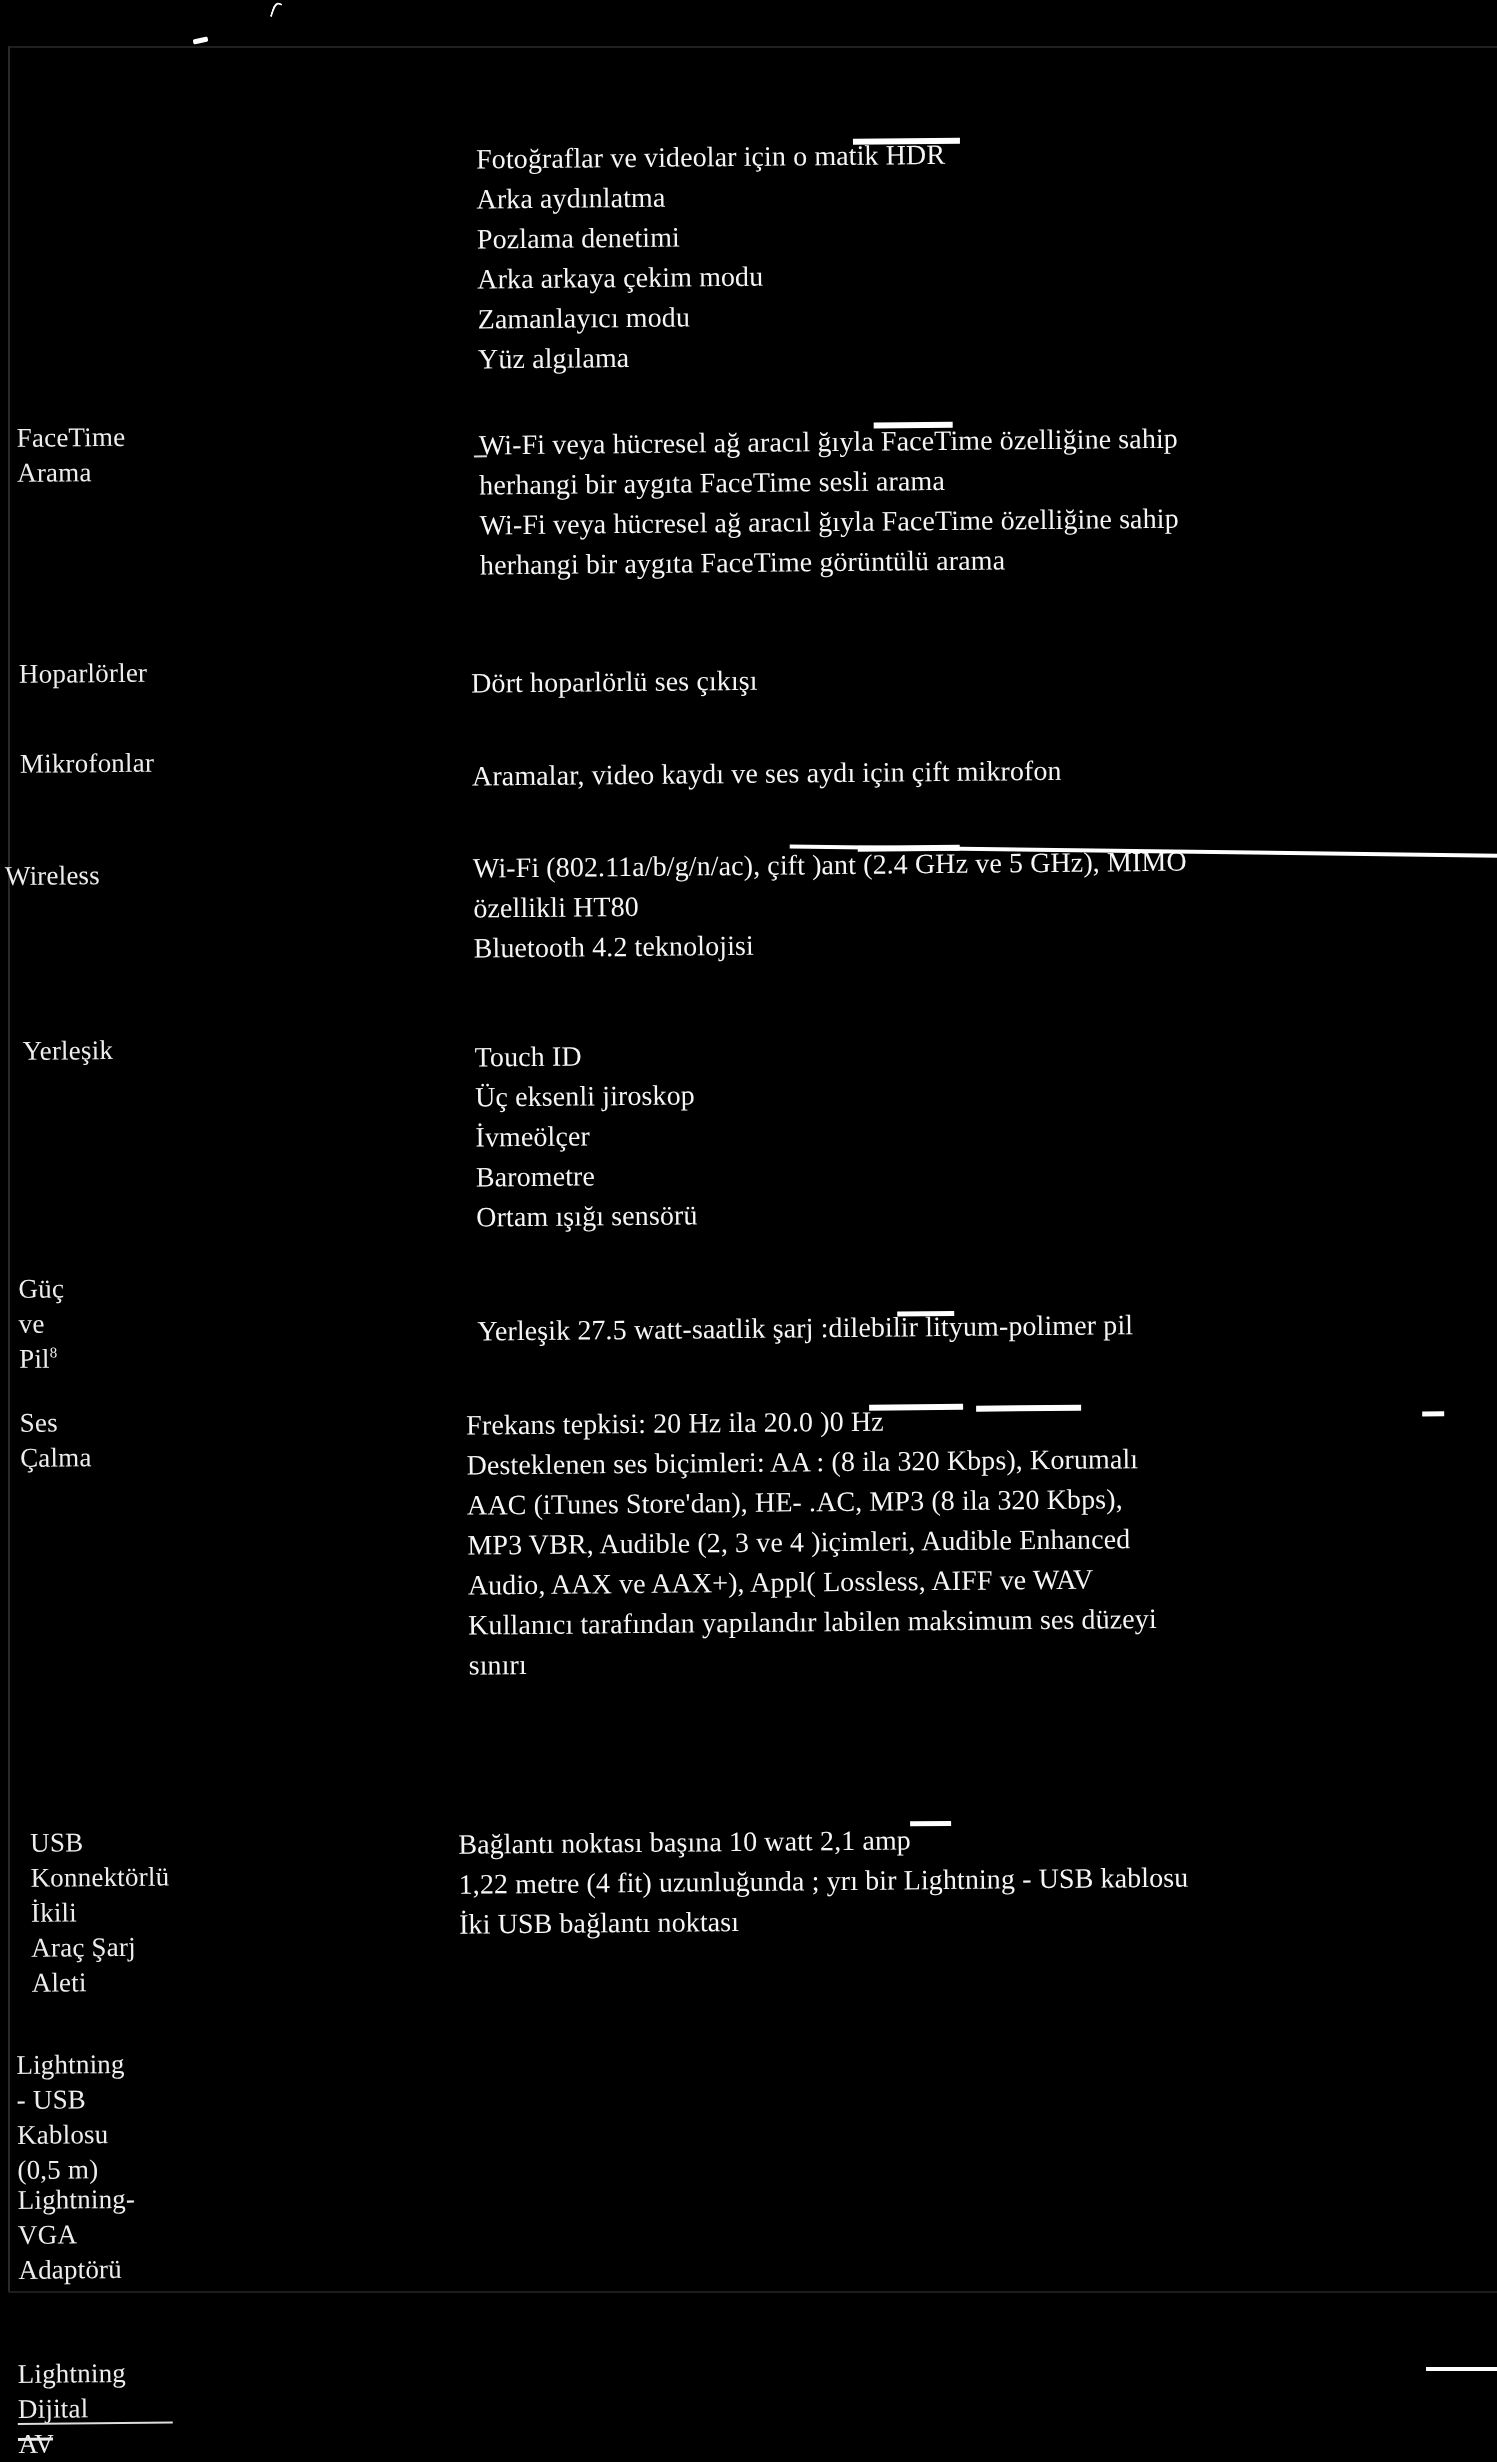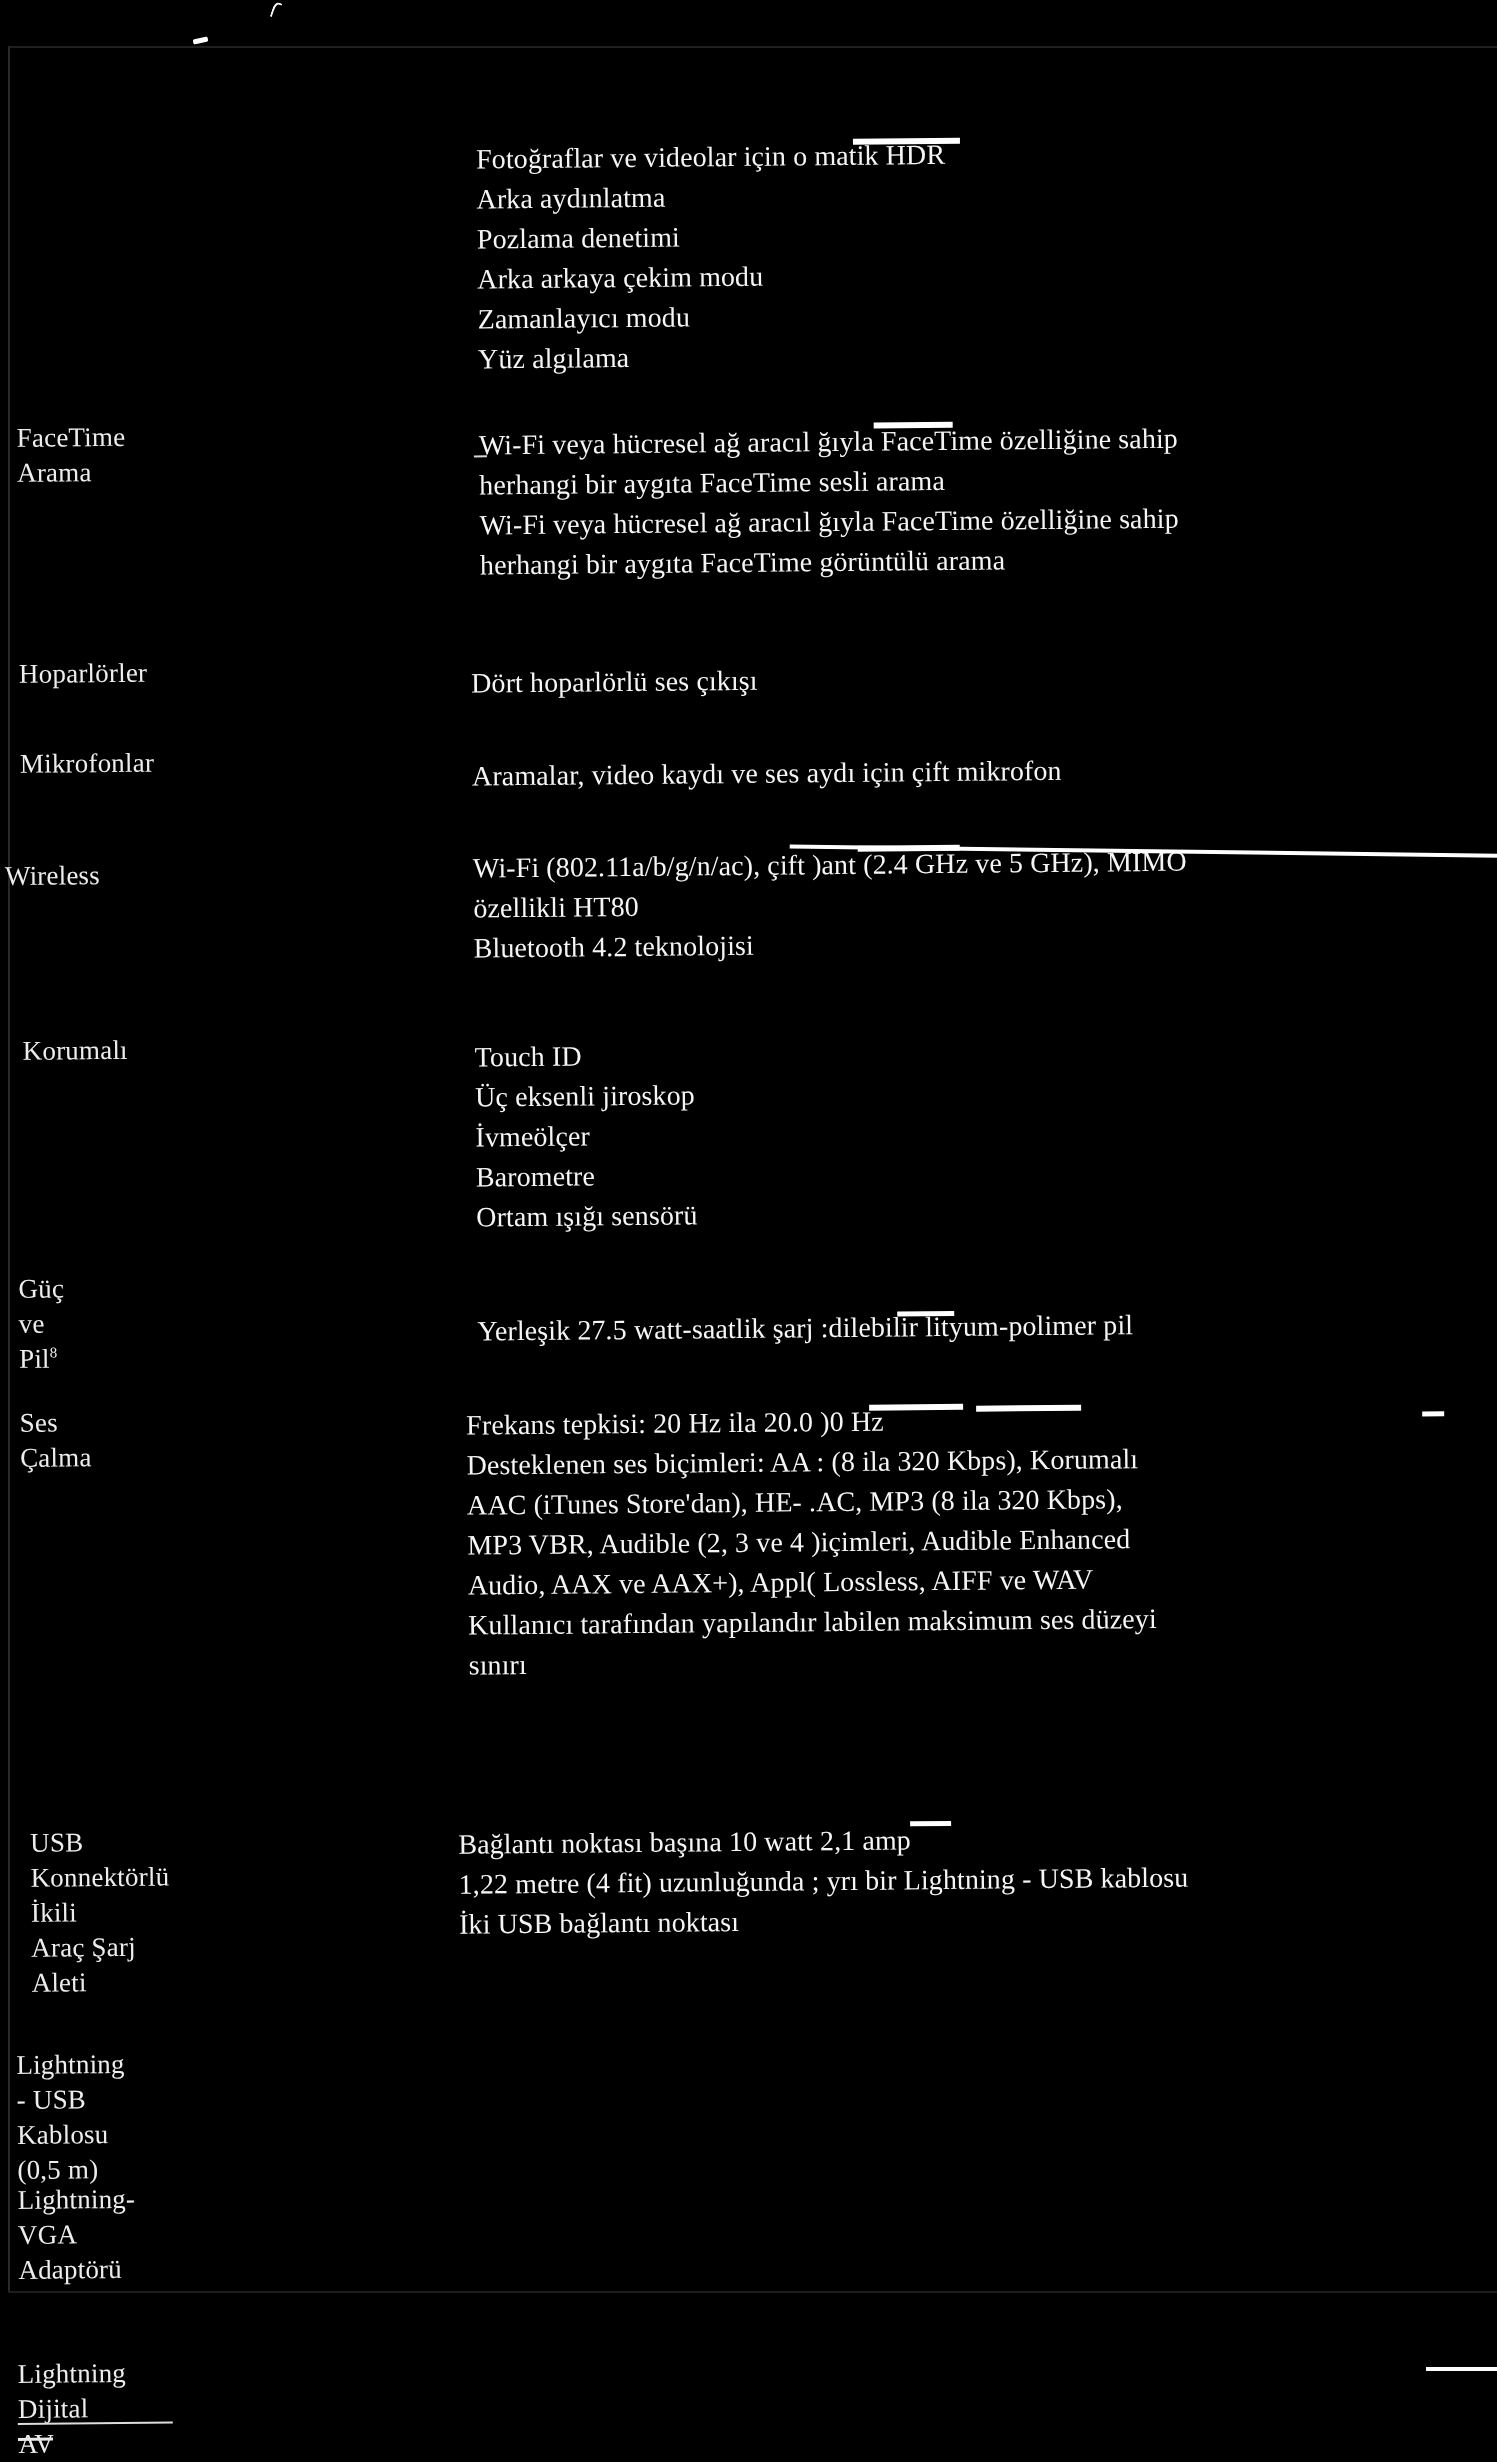--- a/index.html
+++ b/index.html
@@ -202,21 +202,21 @@
     <div class="row">
       <div class="label" style="left:8px; top:839px;margin-top:17px;">Wireless</div>
       <div class="value" style="left:476px; top:850px;">
         <div>Wi-Fi (802.11a/b/g/n/ac), çift  )ant (2.4 GHz ve 5 GHz), MIMO</div>
         <div>özellikli HT80</div>
         <div>Bluetooth 4.2 teknolojisi</div>
       </div>
     </div>
 
     <div class="row">
-      <div class="label" style="left:24px; top:1031px;">Korumalı</div>
+      <div class="label" style="left:24px; top:1031px;">Yerleşik</div>
       <div class="value" style="left:476px; top:1039px;">
         <div>Touch ID</div>
         <div>Üç eksenli jiroskop</div>
         <div>İvmeölçer</div>
         <div>Barometre</div>
         <div>Ortam ışığı sensörü</div>
       </div>
     </div>
 
     <div class="row">

